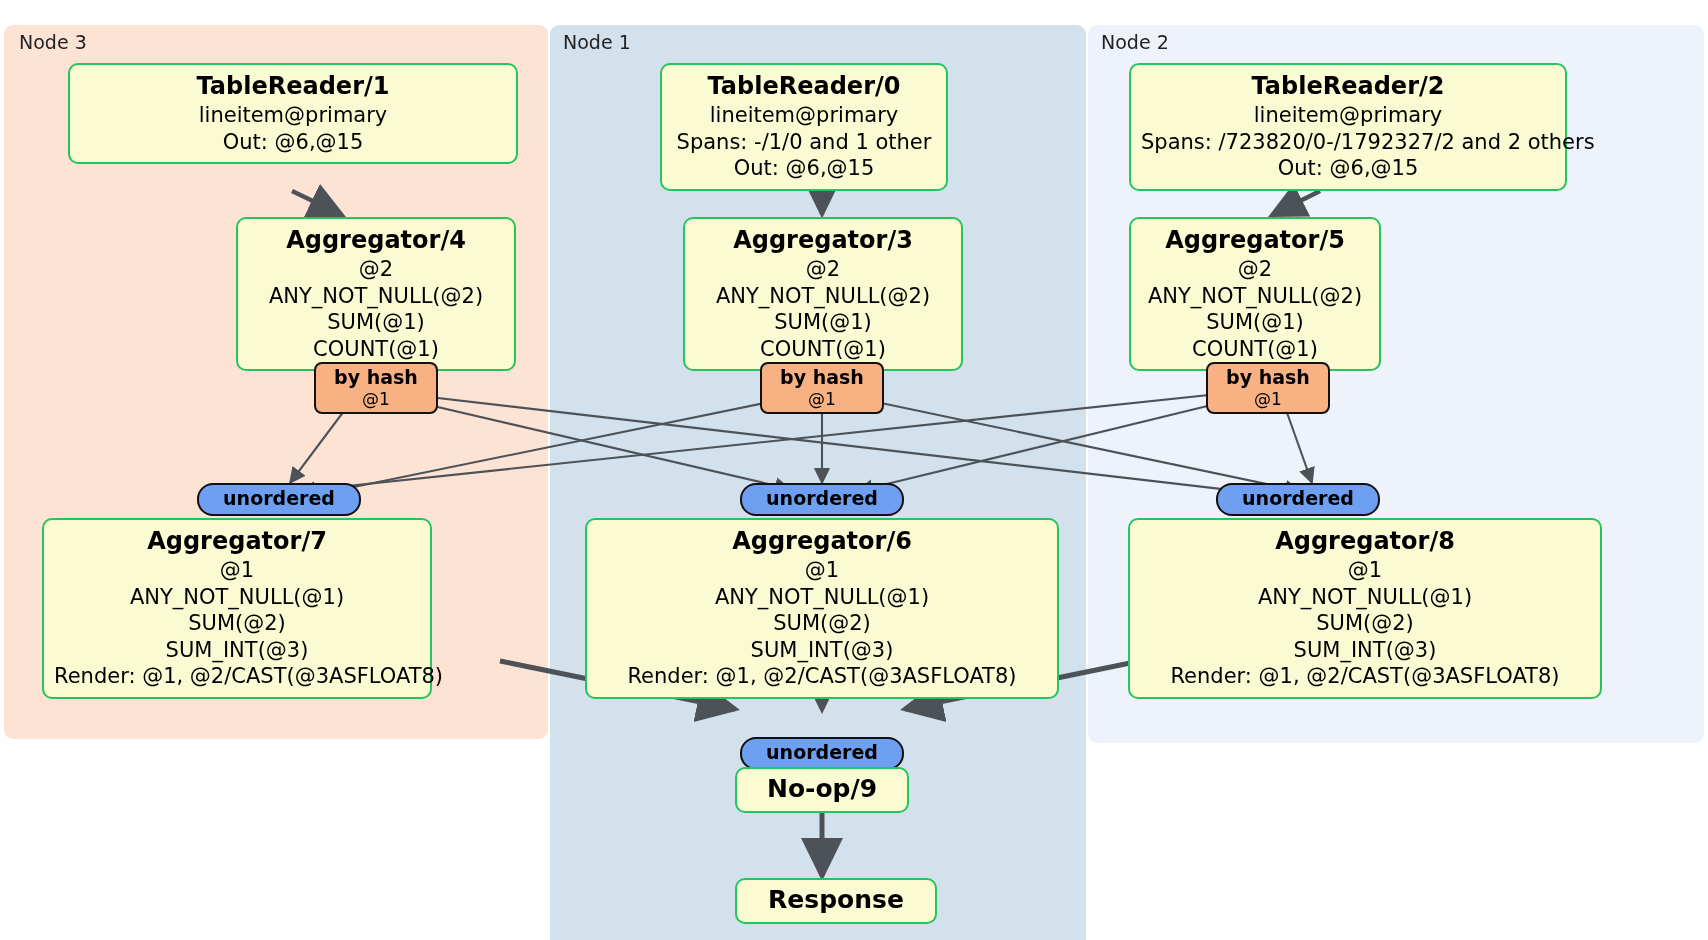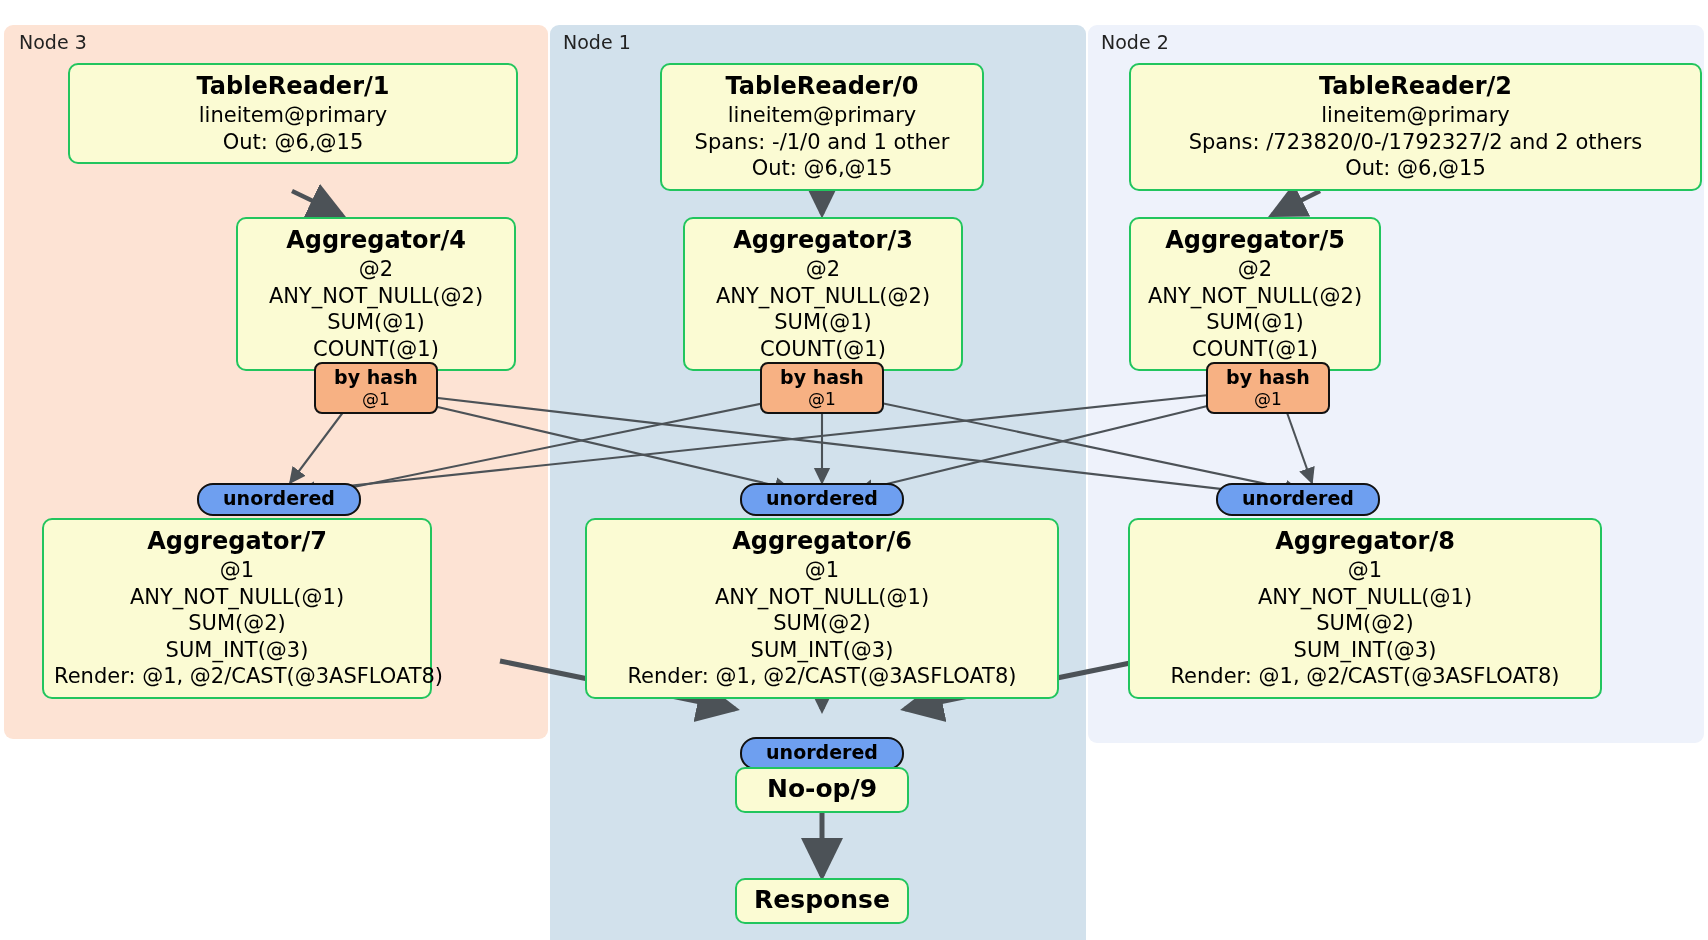--- a/index.html
+++ b/index.html
@@ -103,28 +103,28 @@
 
     <path d="M822,784 L822,855" stroke="#4c5257" stroke-width="5" fill="none" marker-end="url(#ahT)"></path>
   </svg>
 
   <div class="proc" style="left:68px;top:42px;width:450px;">
     <span class="ttl">TableReader/1</span>
     <span class="ln">lineitem@primary</span>
     <span class="ln">Out: @6,@15</span>
   </div>
 
-  <div class="proc" style="left:660px;top:42px;width:324px;">
+  <div class="proc" style="left:660px;top:42px;width:288px;">
     <span class="ttl">TableReader/0</span>
     <span class="ln">lineitem@primary</span>
     <span class="ln">Spans: -/1/0 and 1 other</span>
     <span class="ln">Out: @6,@15</span>
   </div>
 
-  <div class="proc" style="left:1129px;top:42px;width:573px;">
+  <div class="proc" style="left:1129px;top:42px;width:438px;">
     <span class="ttl">TableReader/2</span>
     <span class="ln">lineitem@primary</span>
     <span class="ln">Spans: /723820/0-/1792327/2 and 2 others</span>
     <span class="ln">Out: @6,@15</span>
   </div>
 
   <div class="proc" style="left:236px;top:196px;width:280px;">
     <span class="ttl">Aggregator/4</span>
     <span class="ln">@2</span>
     <span class="ln">ANY_NOT_NULL(@2)</span>
@@ -199,17 +199,17 @@
   </div>
 
   <div class="pill unord" style="left:740px;top:716px;width:164px;height:33px;">
     <span class="p1">unordered</span>
   </div>
 
   <div class="proc solo" style="left:735px;top:746px;width:174px;">
     <span class="ttl">No-op/9</span>
   </div>
 
-  <div class="proc solo" style="left:735px;top:857px;width:174px;">
+  <div class="proc solo" style="left:735px;top:857px;width:202px;">
     <span class="ttl">Response</span>
   </div>
 
 </div>
 
 </body></html>

